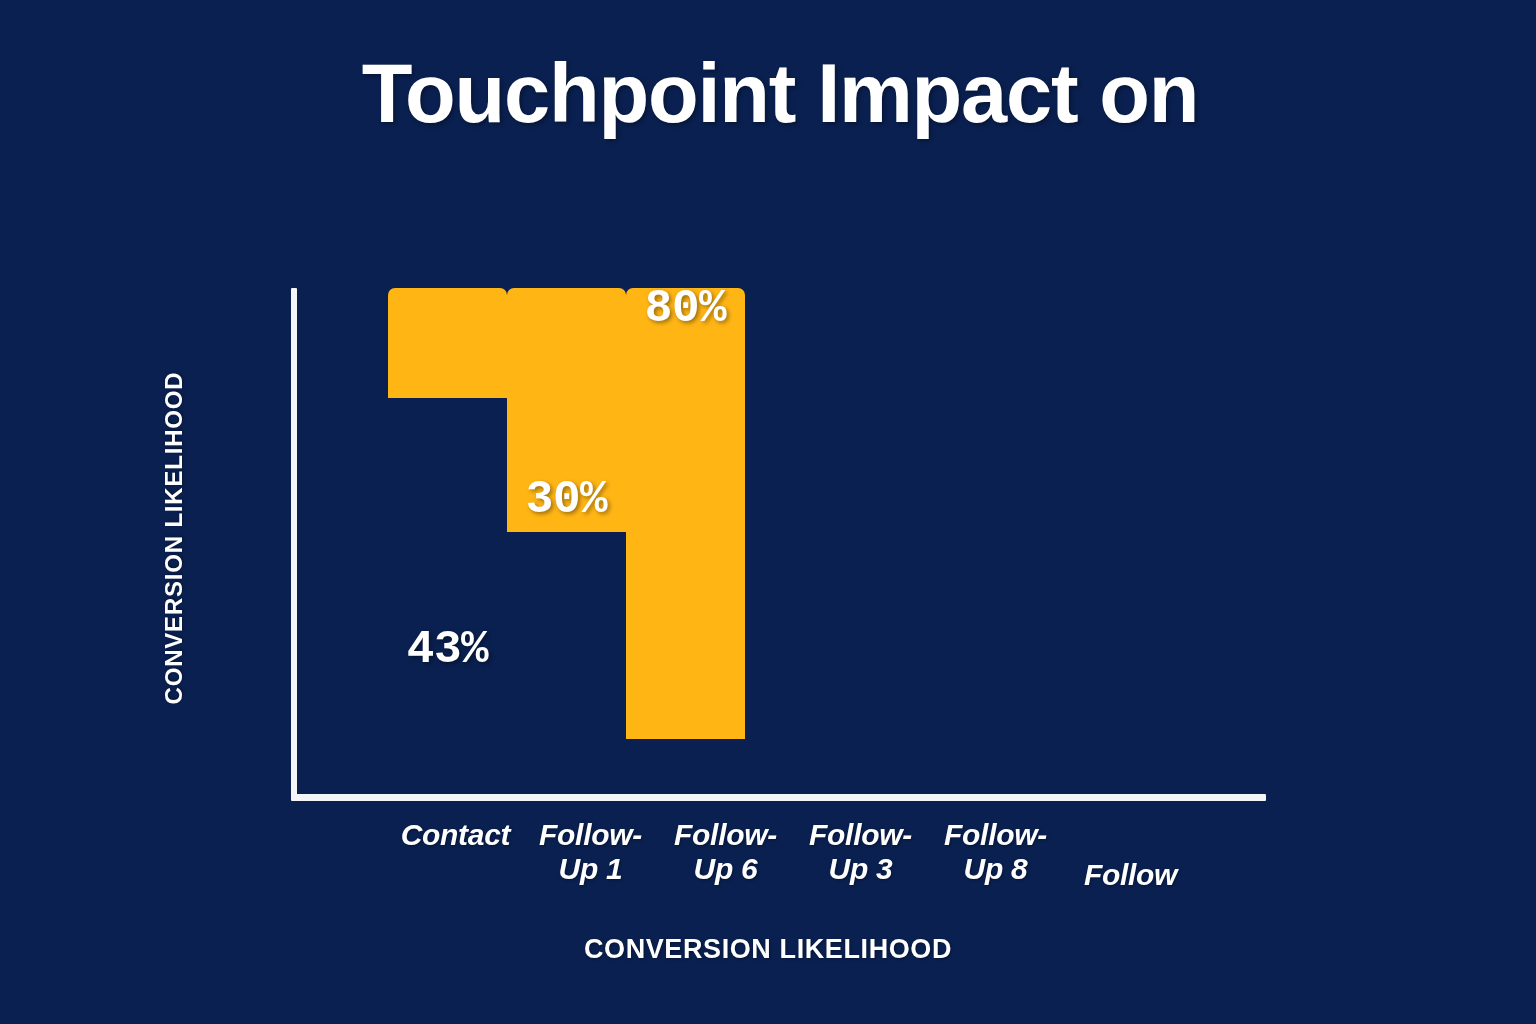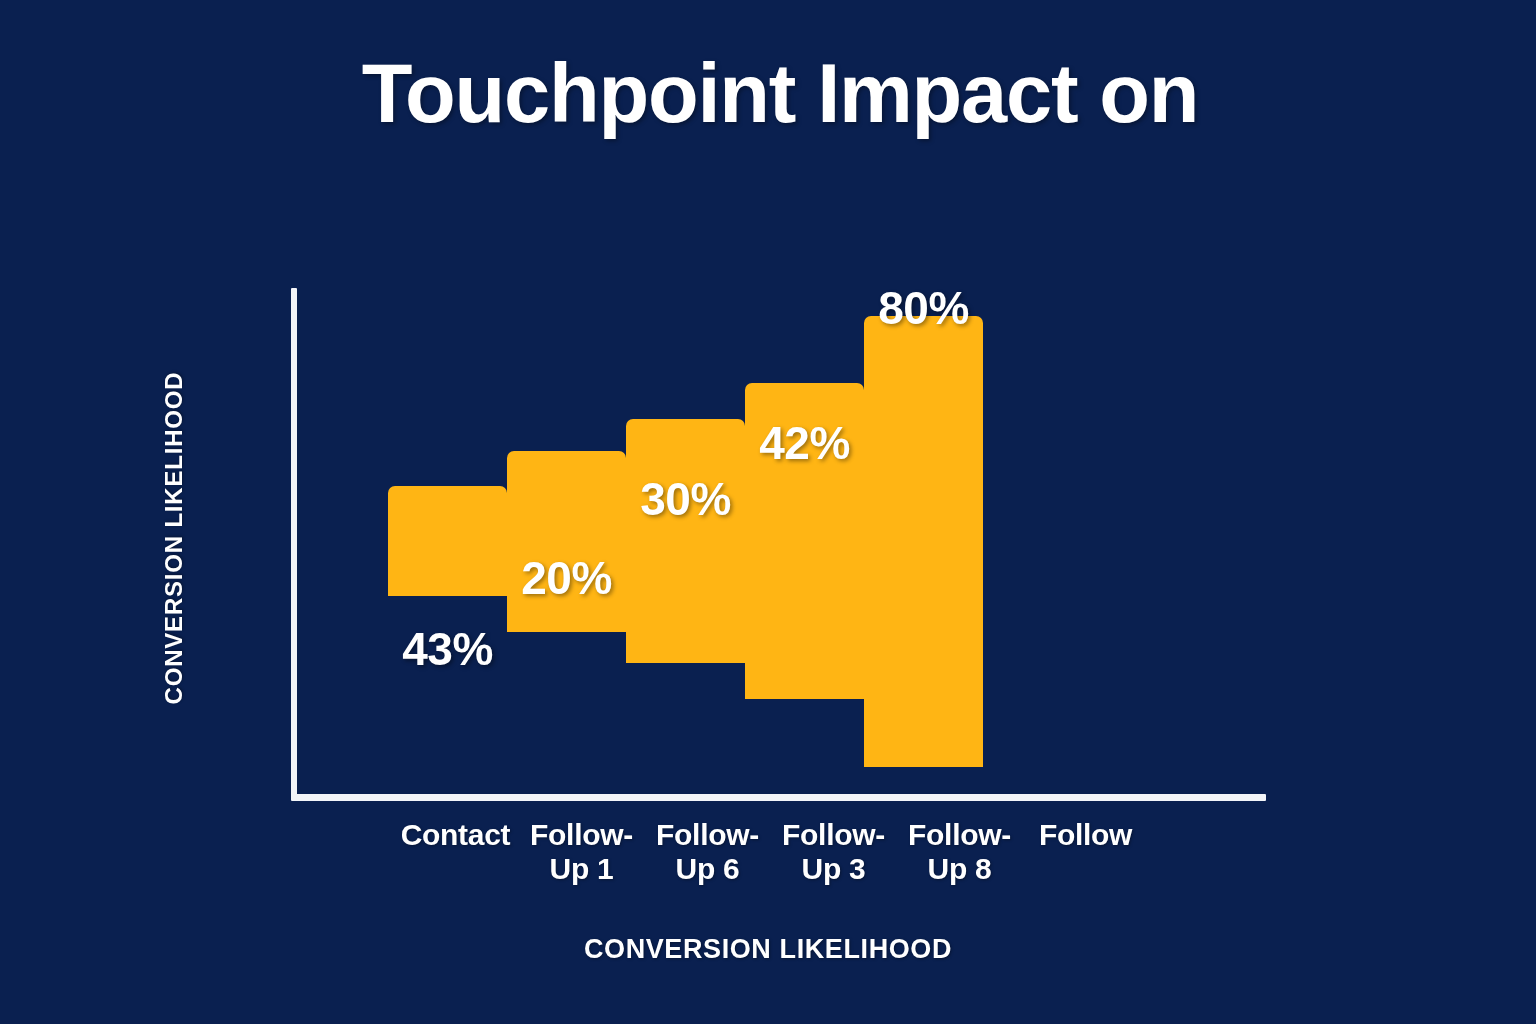--- a/index.html
+++ b/index.html
@@ -87,22 +87,23 @@
     justify-content: flex-start;
     gap: 16px;
   }
 
   .bar-col {
     width: 103px;
     height: 506px;
     position: relative;
     display: flex;
     flex-direction: column;
-    justify-content: center;
+    justify-content: flex-start;
     align-items: center;
+    font-family: Liberation Mono, monospace;
   }
 
   .bar-value {
     position: absolute;
     left: 50%;
     transform: translateX(-50%);
     font-size: 46px;
     font-weight: bold;
     color: #ffffff;
     letter-spacing: -0.5px;
@@ -116,21 +117,22 @@
     border-radius: 7px 7px 0 0;
   }
 
   
   .cat-labels {
     position: absolute;
     left: 396px;
     top: 818px;
     width: 828px;
     display: flex;
-    gap: 7px;
+    gap: 16px;
+    font-style: italic;
   }
   .cat-label {
     width: 119px;
     text-align: center;
     color: #ffffff;
     font-size: 30px;
     font-weight: bold;
     line-height: 1.12;
     letter-spacing: -0.3px;
     text-shadow: 1px 1px 3px rgba(0,0,0,0.35);
@@ -178,30 +180,22 @@
 
   <div class="chart-area">
     <div class="axis-y-line"></div>
     <div class="axis-x-line"></div>
     <div class="bars-row" id="bars-row">
         <div class="bar-col">
           <div class="bar-value" style="bottom: 118px;">43%</div>
           <div class="bar-rect" style="height: 110px; background: rgb(255, 181, 20);"></div>
         </div>
         <div class="bar-col">
-          <div class="bar-value" style="bottom: 189px;">20%</div>
-          <div class="bar-rect" style="height: 181px; background: rgb(255, 181, 20);"></div>
-        </div>
-        <div class="bar-col">
           <div class="bar-value" style="bottom: 268px;">30%</div>
           <div class="bar-rect" style="height: 244px; background: rgb(255, 181, 20);"></div>
-        </div>
-        <div class="bar-col">
-          <div class="bar-value" style="bottom: 324px;">42%</div>
-          <div class="bar-rect" style="height: 316px; background: rgb(255, 181, 20);"></div>
         </div>
         <div class="bar-col">
           <div class="bar-value" style="bottom: 459px;">80%</div>
           <div class="bar-rect" style="height: 451px; background: rgb(255, 181, 20);"></div>
         </div>
       </div>
   </div>
 
   <div class="cat-labels" id="cat-labels">
       <div class="cat-label">
@@ -217,21 +211,21 @@
       </div>
       <div class="cat-label">
         <span style="display: block;">Follow-</span>
         <span style="display: block;">Up 3</span>
       </div>
       <div class="cat-label">
         <span style="display: block;">Follow-</span>
         <span style="display: block;">Up 8</span>
       </div>
       <div class="cat-label">
-        <span style="display: block;">Follow</span>
+        <span style="display: block; margin-top: 40px;">Follow</span>
       </div>
     </div>
 
   <div class="axis-title-x">CONVERSION LIKELIHOOD</div>
 
   <div class="axis-title-y">CONVERSION LIKELIHOOD</div>
 
 </div>
 
 </body></html>

